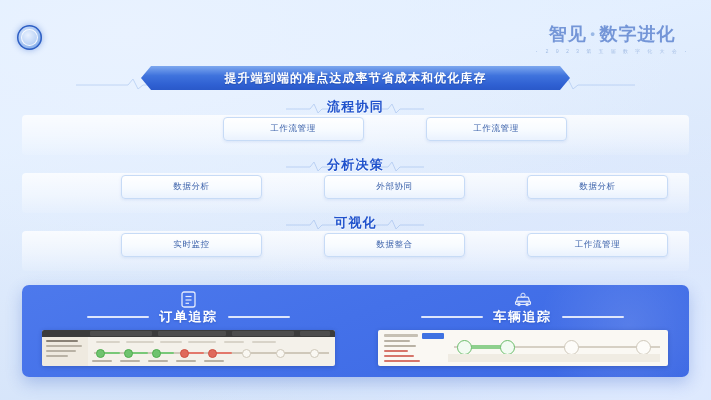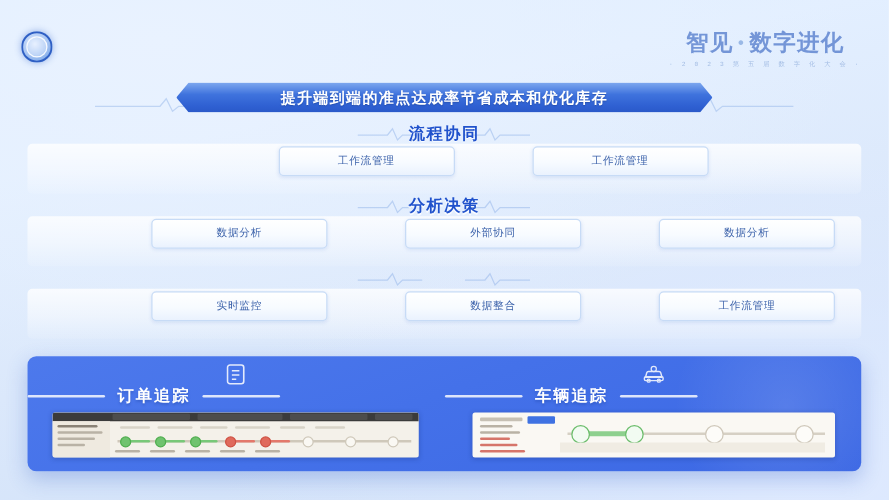--- a/index.html
+++ b/index.html
@@ -104,21 +104,21 @@
   }
   .half{position:absolute;top:0;width:333px;height:92px;}
   .half.left{left:0;}
   .half.right{left:334px;}
   .h-icon{
     position:absolute;left:0;right:0;top:5px;margin:0 auto;width:18px;height:18px;
     display:flex;align-items:center;justify-content:center;opacity:.85;
   }
   .h-titlerow{
     position:absolute;left:0;right:0;top:24px;height:16px;
-    display:flex;align-items:center;gap:10px;
+    display:flex;align-items:center;justify-content:center;gap:10px;
   }
   .h-line{width:62px;height:2px;background:rgba(255,255,255,.82);border-radius:1px;}
   .h-title{
     font-size:13px;font-weight:bold;color:#ffffff;letter-spacing:1.6px;white-space:nowrap;
     text-shadow:0 1px 2px rgba(25,60,150,.35);
   }
   .shot{
     position:absolute;left:20px;top:45px;width:293px;height:36px;border-radius:2px;
     background:#f4f1ea;overflow:hidden;box-shadow:0 1px 4px rgba(20,45,110,.30);
   }
@@ -236,20 +236,21 @@
       <div class="sec-pulse l">
         <svg width="52" height="13" viewBox="0 0 52 13">
             <polyline points="0,7 24,7 28,2 32,11 36,7 52,7" fill="none" stroke="#7fa6e4" stroke-width="1"></polyline>
           </svg>
       </div>
       <div class="sec-pulse r">
         <svg width="52" height="13" viewBox="0 0 52 13">
             <polyline points="0,7 16,7 20,2 24,11 28,7 52,7" fill="none" stroke="#7fa6e4" stroke-width="1"></polyline>
           </svg>
       </div>
+      <div class="sec-title">可视化</div>
       <div class="cards">
         <div class="card">
           <span class="card-label">实时监控</span>
         </div>
         <div class="card">
           <span class="card-label">数据整合</span>
         </div>
         <div class="card">
           <span class="card-label">工作流管理</span>
         </div>

